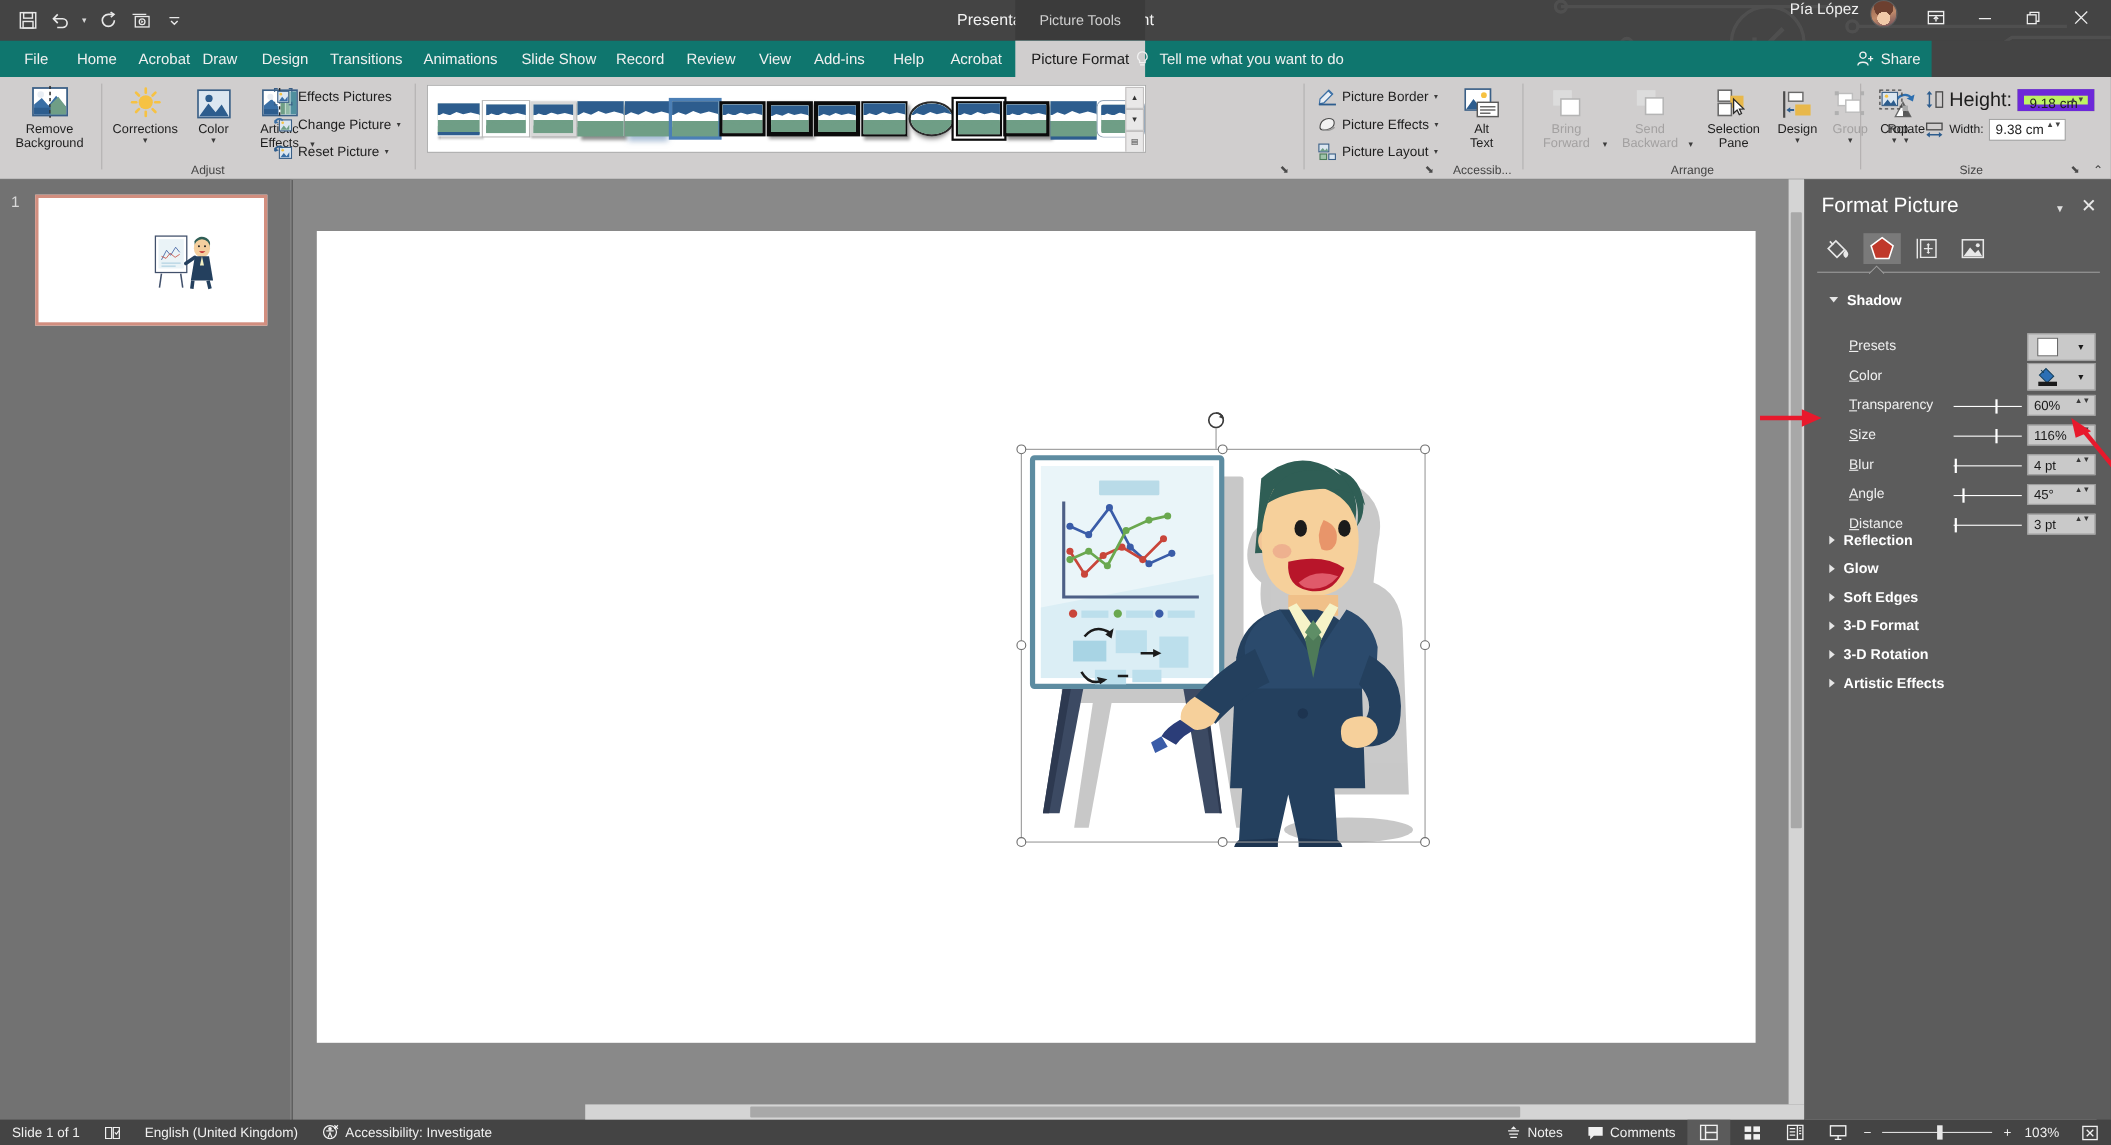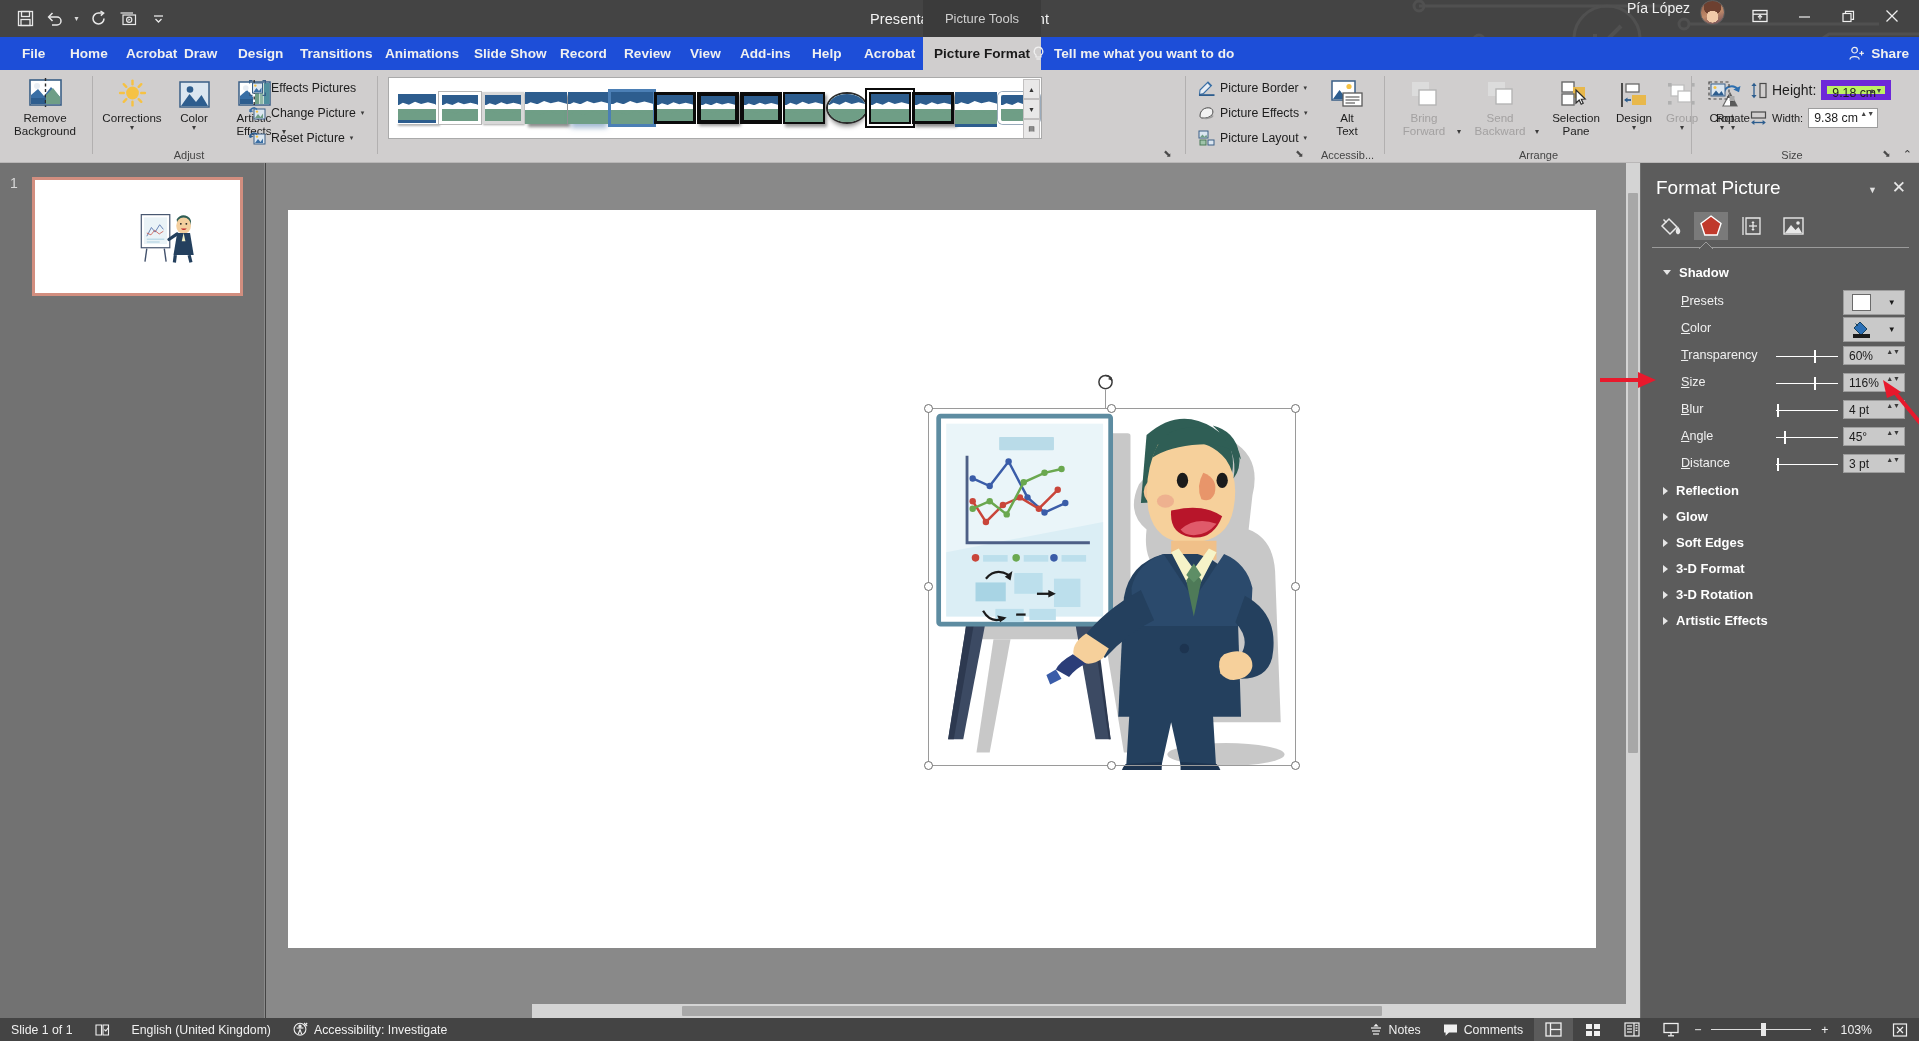--- a/index.html
+++ b/index.html
@@ -47,21 +47,21 @@
     border:1px solid #5d5d5d; margin-right:12px;
   }
   .winbtn{
     width:42px;height:32px;display:flex;align-items:center;justify-content:center;
     color:#efefef;
   }
   .winbtn svg{display:block}
 
   
   #tabstrip{
-    position:absolute;left:0;top:37px;width:1919px;height:33px;background:#1d4ed8;font-weight:bold;
+    position:absolute;left:0;top:37px;width:1756px;height:33px;background:#0f766e;
   }
   .tab{
     position:absolute;top:0;height:33px;display:flex;align-items:center;justify-content:center;
     font-size:13.6px;color:#f0f0f0;padding:0 12px;white-space:nowrap;
   }
   .tab.active{ background:#d0cece; color:#1a1a1a; }
   #tellme{
     position:absolute;top:0;height:33px;display:flex;align-items:center;gap:9px;
     font-size:13.6px;color:#f0f0f0;
   }
@@ -180,21 +180,21 @@
   .fp-tab.active{ background:#7a7a7a; }
   #fp-rule{ position:absolute;left:11px;top:84px;width:257px;height:1px;background:#9b9b9b;}
   #fp-caretup{ position:absolute;left:58px;top:78px;width:14px;height:8px;}
   .sec-head{
     position:absolute;left:22px;display:flex;align-items:center;gap:8px;
     font-size:13px;color:#fff;font-weight:bold;
   }
   .tri{ width:0;height:0;}
   .tri-down{ border-left:4.5px solid transparent;border-right:4.5px solid transparent;border-top:5px solid #e6e6e6;}
   .tri-right{ border-top:4.5px solid transparent;border-bottom:4.5px solid transparent;border-left:5px solid #e6e6e6;}
-  .row{ position:absolute;left:0;width:279px;height:22px;}
+  .row{ position:absolute;left:0;width:279px;height:22px;margin-top:13px;}
   .row-label{ position:absolute;left:40px;top:3px;font-size:12.6px;color:#f0f0f0;}
   .row-label u{ text-decoration:underline; }
   .slider{ position:absolute;top:11px;width:62px;height:1px;background:#fff;}
   .slider-knob{ position:absolute;top:5px;width:2px;height:13px;background:#fff;}
   .spin{
     position:absolute;width:62px;height:19px;top:1px;background:#c9c9c9;border:1px solid #9d9d9d;
     display:flex;align-items:center;
   }
   .spin span{ font-size:12px;color:#1a1a1a;padding-left:5px;}
   .spin .arrows{ position:absolute;right:4px;top:1px;display:flex;flex-direction:column;
@@ -692,21 +692,21 @@
       <span class="caret-d">▾</span>
     </div>
 
     <div style="position:absolute;left:58px;top:10px;display:flex;align-items:center;gap:5px">
       <svg width="17" height="17" viewBox="0 0 17 17">
         <rect x="10" y="1.5" width="6" height="14" fill="none" stroke="#4a4a4a" stroke-width="1.2"></rect>
         <path d="M4 2 V15" stroke="#2d5d8e" stroke-width="1.3"></path>
         <path d="M4 0.8 L6.6 4 H1.4 Z" fill="#2d5d8e"></path>
           <path d="M4 16.2 L6.6 13 H1.4 Z" fill="#2d5d8e"></path>
       </svg>
-      <span style="font-size:14px;color:#1d1d1d">Height:</span>
+      <span style="font-size:18px;color:#1d1d1d">Height:</span>
       <span style="position:relative;width:70px;height:20px;background:#bef264;border:6px solid #6d28d9;display:flex;align-items:flex-start">
         <span style="font-size:12.3px;color:#1d1d1d;padding-left:5px">9.18 cm</span>
         <span style="position:absolute;right:3px;top:1px;display:flex;flex-direction:column;font-size:7px;color:#444;line-height:8px">▲▼</span>
       </span>
     </div>
     <div style="position:absolute;left:58px;top:38px;display:flex;align-items:center;gap:5px">
       <svg width="17" height="17" viewBox="0 0 17 17">
         <rect x="1.5" y="2" width="14" height="6" fill="none" stroke="#4a4a4a" stroke-width="1.2"></rect>
         <path d="M2.5 12.5 H14.5" stroke="#2d5d8e" stroke-width="1.3"></path>
         <path d="M1.2 12.5 L4.4 10 V15 Z" fill="#2d5d8e"></path>

